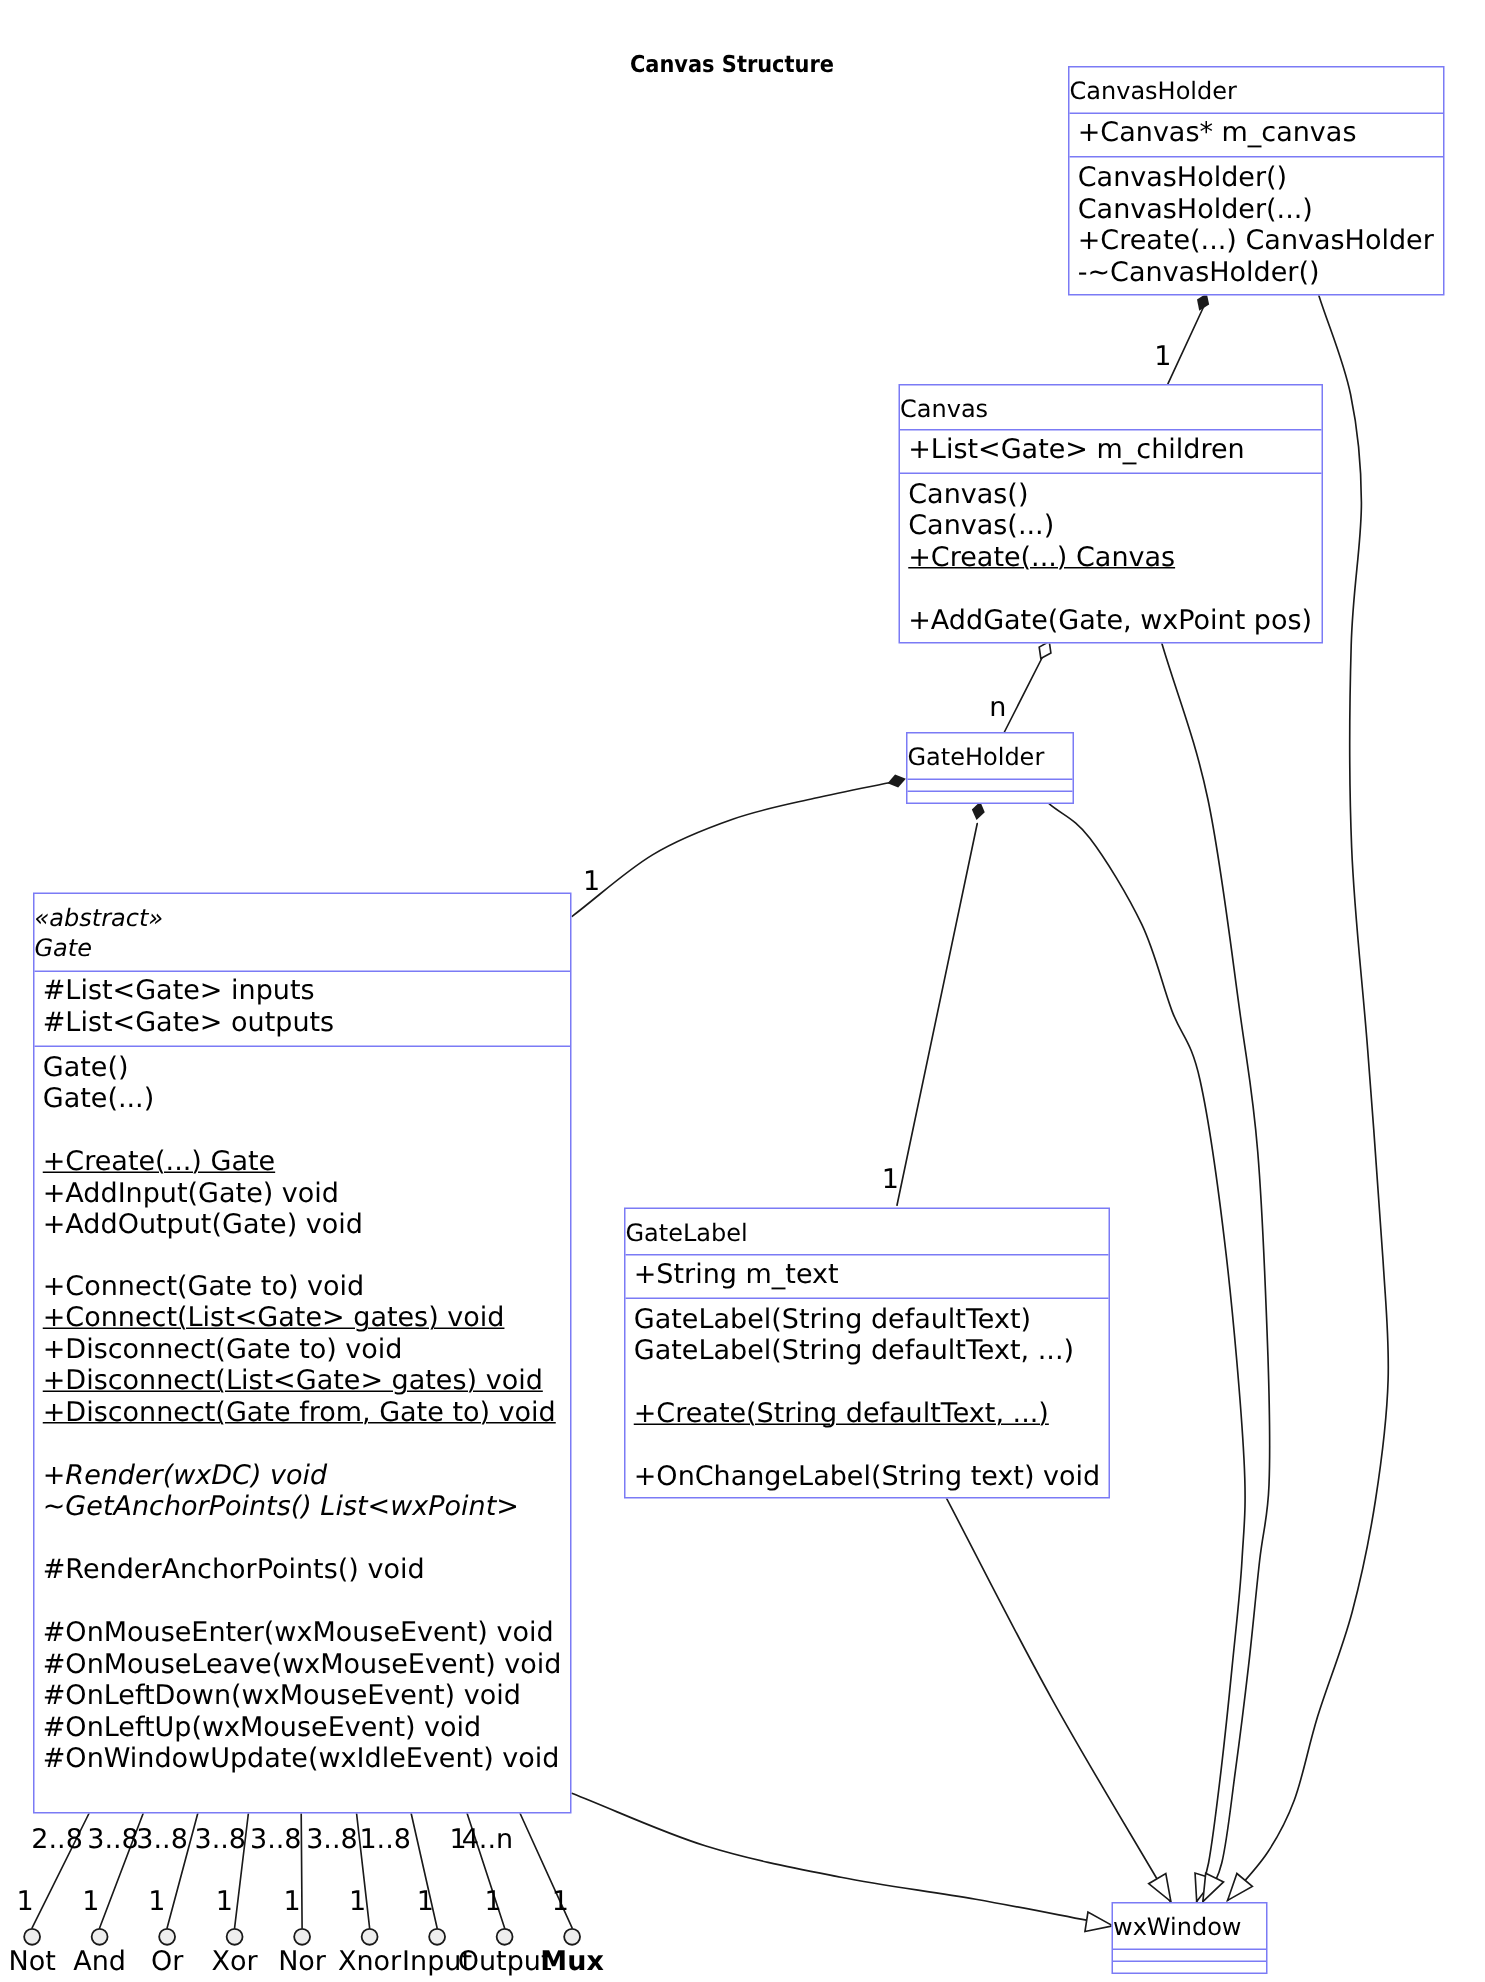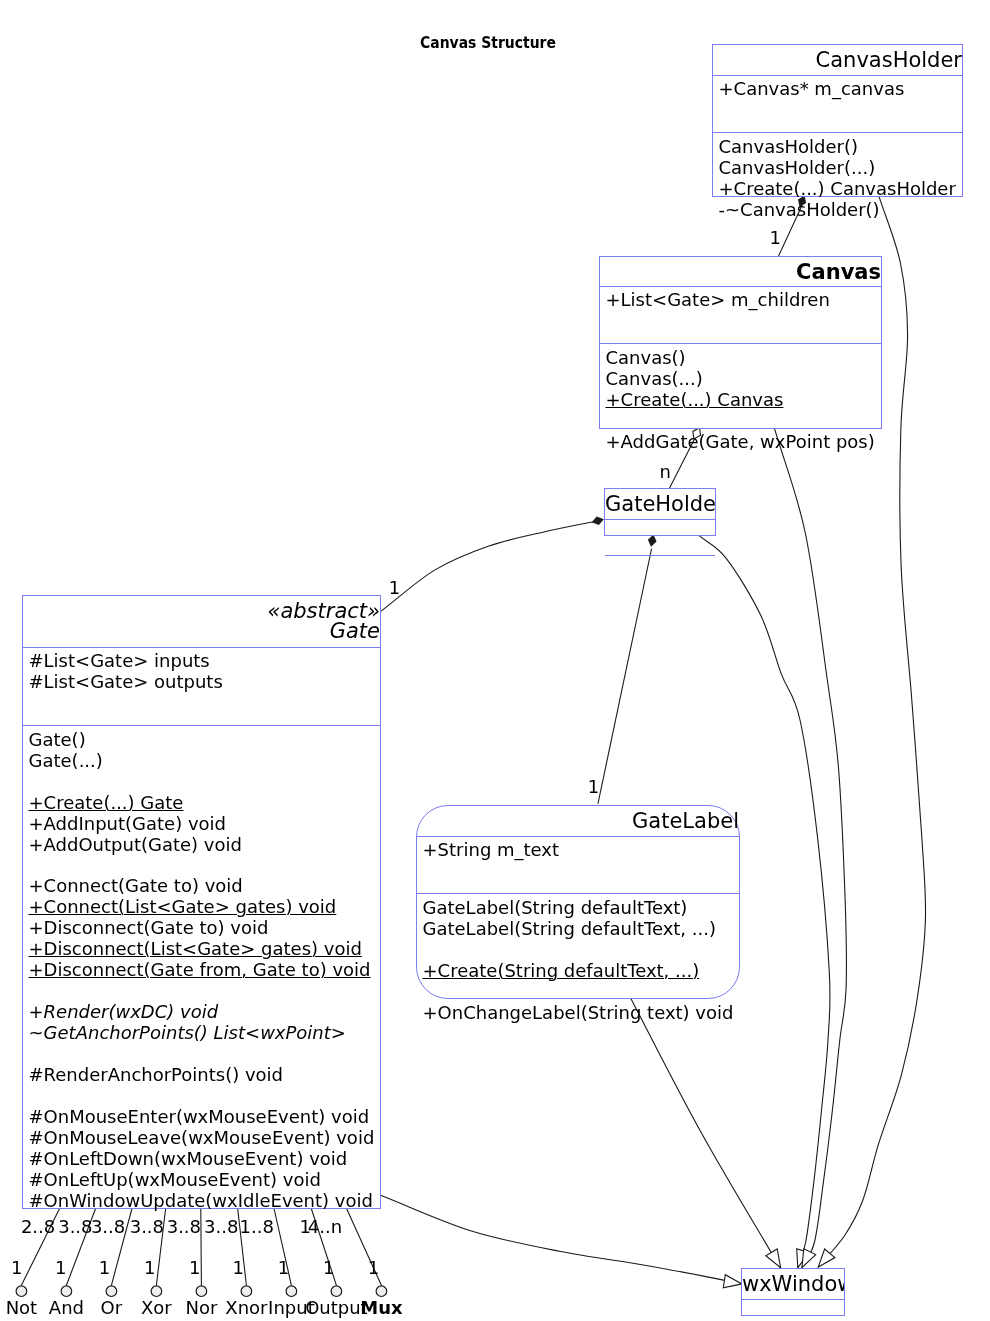--- a/index.html
+++ b/index.html
@@ -5,24 +5,24 @@
 <style>
   html,body{margin:0;padding:0;background:#ffffff;}
   #page{position:relative;width:990px;height:1321px;background:#fff;overflow:hidden;
         font-family:"DejaVu Sans",sans-serif;color:#000;
         -webkit-font-smoothing:antialiased;will-change:transform;}
   #diag-title{position:absolute;left:420px;top:11px;font-family:"DejaVu Sans",sans-serif;
         font-weight:bold;font-stretch:condensed;font-size:15.5px;line-height:16px;color:#000;white-space:pre;margin-top:24px;}
   .uml-class{position:absolute;box-sizing:border-box;border:1px solid #7b7bf5;background:#fff;z-index:3;}
   .sec{box-sizing:border-box;overflow:hidden;}
   .sec.div{border-top:1px solid #7b7bf5;}
-  .cname{text-align:right;white-space:pre;font-size:21px;line-height:19.6px;}
+  .cname{text-align:left;white-space:pre;font-size:16px;line-height:19.6px;}
   .sec-title{padding-top:6.2px;}
   .sec-attrs{padding:2.7px 0 0 5.5px;}
-  .sec-methods{padding:3.9px 0 0 5.5px;margin-top:28px;}
+  .sec-methods{padding:3.9px 0 0 5.5px;}
   .row{white-space:pre;font-size:18px;line-height:20.95px;height:20.95px;}
   .row.blank{color:transparent;}
   .u{text-decoration:underline;text-decoration-thickness:1px;text-underline-offset:1px;}
   .it{font-style:italic;}
   .stereo{font-style:italic;}
   .abs{font-style:italic;}
   #edges{position:absolute;left:0;top:0;width:990px;height:1321px;overflow:visible;z-index:1;}
   .elabel{position:absolute;font-size:18px;line-height:18px;white-space:pre;z-index:4;}
   .nodelabel{position:absolute;font-size:18px;line-height:18px;white-space:pre;z-index:4;text-align:center;}
 </style>
@@ -90,21 +90,21 @@
       <div class="row">+Canvas* m_canvas</div>
     </div>
     <div class="sec div sec-methods">
       <div class="row">CanvasHolder()</div>
       <div class="row">CanvasHolder(...)</div>
       <div class="row">+Create(...) CanvasHolder</div>
       <div class="row">-~CanvasHolder()</div>
     </div>
   </div>
   <div class="uml-class" style="left:599px;top:256px;width:283px;height:173px;">
-    <div class="sec sec-title" style="height:29px;font-weight:bold;">
+    <div class="sec sec-title" style="height:29px;">
       <div class="cname">Canvas</div>
     </div>
     <div class="sec div sec-attrs" style="height:29px;">
       <div class="row">+List&lt;Gate&gt; m_children</div>
     </div>
     <div class="sec div sec-methods">
       <div class="row">Canvas()</div>
       <div class="row">Canvas(...)</div>
       <div class="row u">+Create(...) Canvas</div>
       <div class="row blank"></div>
@@ -148,21 +148,21 @@
       <div class="row blank"></div>
       <div class="row">#RenderAnchorPoints() void</div>
       <div class="row blank"></div>
       <div class="row">#OnMouseEnter(wxMouseEvent) void</div>
       <div class="row">#OnMouseLeave(wxMouseEvent) void</div>
       <div class="row">#OnLeftDown(wxMouseEvent) void</div>
       <div class="row">#OnLeftUp(wxMouseEvent) void</div>
       <div class="row">#OnWindowUpdate(wxIdleEvent) void</div>
     </div>
   </div>
-  <div class="uml-class" style="left:416px;top:805px;width:324px;height:194px;border-radius:32px;">
+  <div class="uml-class" style="left:416px;top:805px;width:324px;height:194px;">
     <div class="sec sec-title" style="height:30px;">
       <div class="cname">GateLabel</div>
     </div>
     <div class="sec div sec-attrs" style="height:29px;">
       <div class="row">+String m_text</div>
     </div>
     <div class="sec div sec-methods">
       <div class="row">GateLabel(String defaultText)</div>
       <div class="row">GateLabel(String defaultText, ...)</div>
       <div class="row blank"></div>

